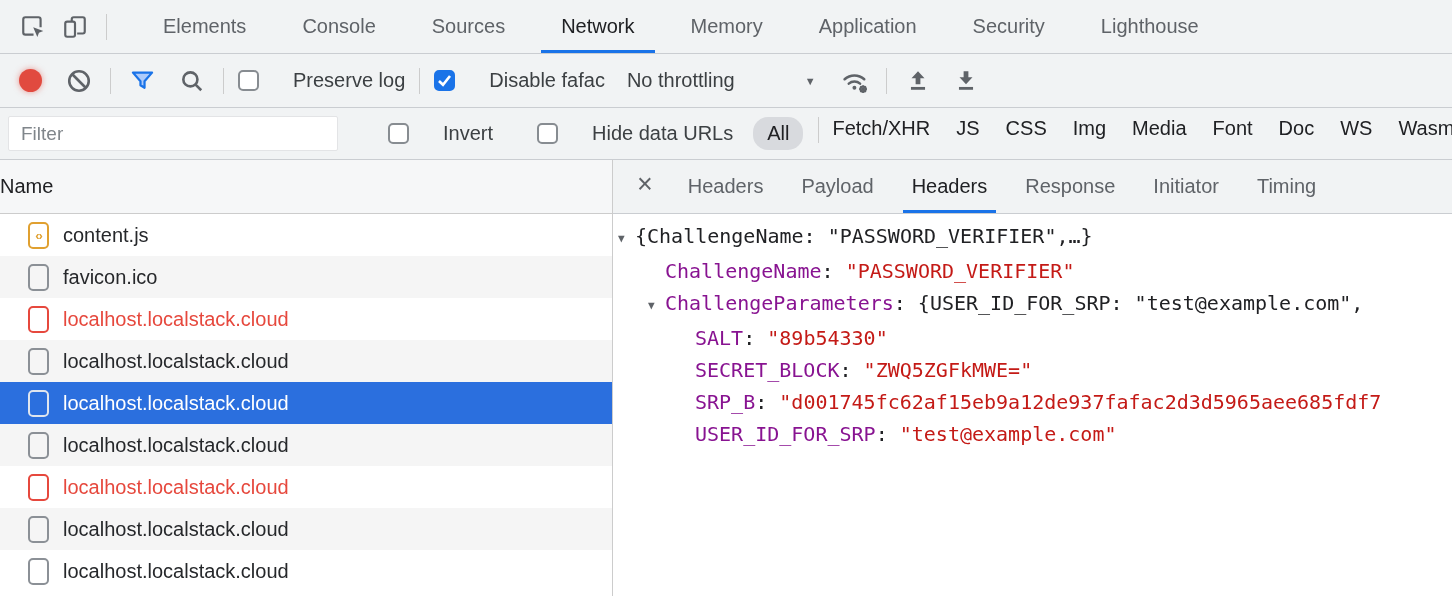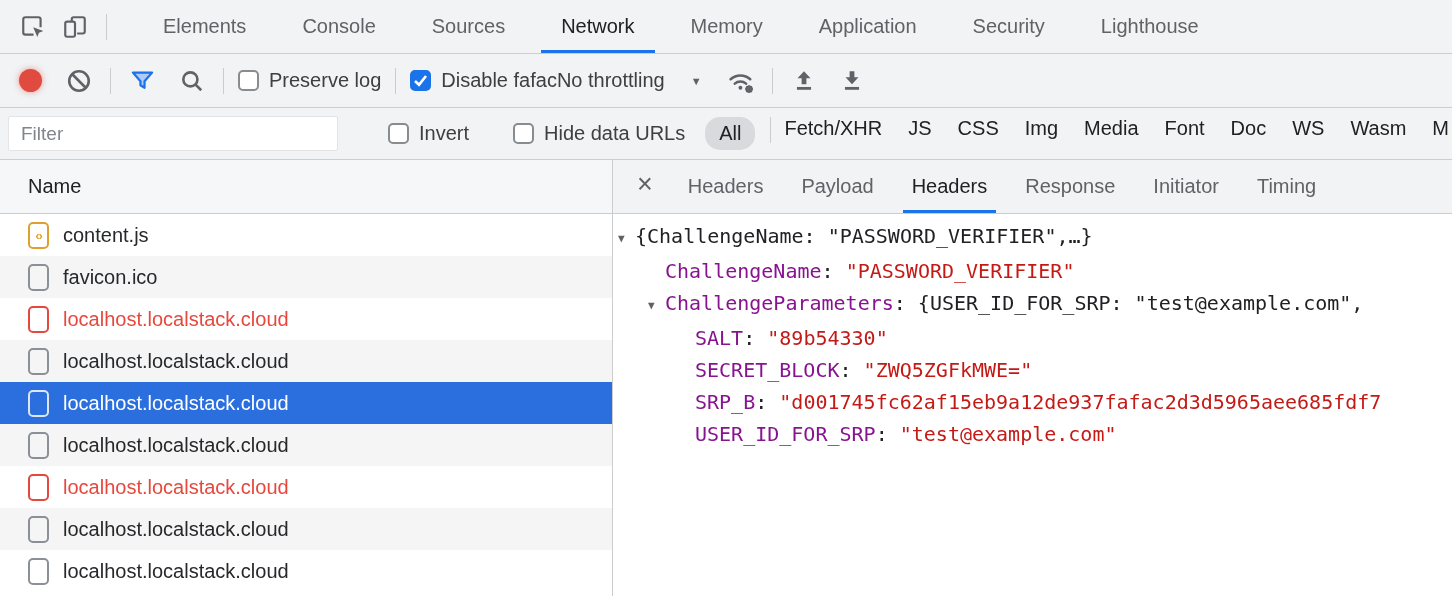--- a/index.html
+++ b/index.html
@@ -17,41 +17,41 @@
   .vsep { width:1px; height:26px; background:#ccc; margin:0 14px; flex:none; }
   .main-tabs { display:flex; height:100%; margin-left:14px; overflow:hidden; }
   .main-tab { display:flex; align-items:center; padding:0 28px; color:#5f6368; position:relative; white-space:nowrap; cursor:pointer; }
   .main-tab.active { color:#202124; }
   .main-tab.active::after { content:""; position:absolute; left:8px; right:8px; bottom:0; height:3px; background:#1a73e8; }
 
   
   .net-toolbar { height:54px; padding-left:19px; }
   .record-dot { width:23px; height:23px; border-radius:50%; background:#e14a3f; box-shadow:0 0 6px rgba(225,74,63,.55); flex:none; cursor:pointer; }
   .mleft { margin-left:20px; }
-  .cbgroup { display:flex; align-items:center; color:#3c4043; cursor:pointer; white-space:nowrap; }
+  .cbgroup { display:flex; align-items:center; color:#3c4043; cursor:pointer; white-space:nowrap;gap:24px; }
   .cb { width:21px; height:21px; border:2px solid #878c91; border-radius:5px; background:#fff; margin-right:10px; flex:none; display:flex; align-items:center; justify-content:center; }
   .cb.checked { background:#1a73e8; border-color:#1a73e8; }
-  .throttle { display:flex; align-items:center; cursor:pointer; white-space:nowrap; }
+  .throttle { display:flex; align-items:center; margin-left:22px; cursor:pointer; white-space:nowrap;gap:44px; }
   .throttle .caret { font-size:11px; color:#5f6368; margin-left:26px; }
 
   
   .filter-bar { height:52px; padding-left:8px; }
   .filter-input { width:330px; height:35px; border:1px solid #e3e4e6; border-radius:2px; padding:0 12px; font:19px "Liberation Sans", sans-serif; color:#202124; background:#fff; outline:none; flex:none; }
   .filter-input::placeholder { color:#80868b; }
   .fgap { margin-left:50px; }
   .fgap2 { margin-left:44px; }
   .chips { display:flex; align-items:flex-start; margin-left:20px; white-space:nowrap; color:#202124; overflow:hidden; }
   .chip { cursor:pointer; margin-right:26px; }
   .chip.active { background:#d8dade; border-radius:15px; padding:5px 14px; margin-right:2px; }
   .chips .vsep { margin:0 13px 0 13px; }
 
   
   .split { display:flex; height:436px; }
   .requests { width:613px; flex:none; border-right:1px solid #ccc; display:flex; flex-direction:column; overflow:hidden; background:#fff; }
-  .name-header { height:54px; flex:none; background:#f6f7f8; border-bottom:1px solid #ccc; display:flex; align-items:center; padding-left:28px; color:#202124; }
+  .name-header { height:54px; flex:none; background:#f6f7f8; border-bottom:1px solid #ccc; display:flex; align-items:center; color:#202124; }
   .rows { flex:1; overflow:hidden; }
   .net-row { height:42px; display:flex; align-items:center; padding-left:28px; background:#fff; color:#26282b; cursor:pointer; white-space:nowrap; }
   .net-row.stripe { background:#f5f5f5; }
   .net-row.error { color:#e6483d; }
   .net-row.selected { background:#2b6fde; color:#fff; }
   .file-icon { width:21px; height:27px; border:2px solid #8b9096; border-radius:5px; flex:none; margin-right:14px; display:flex; align-items:center; justify-content:center; font-size:13px; font-weight:bold; letter-spacing:-1px; color:#e0a030; }
   .net-row.error .file-icon { border-color:#e6483d; }
   .net-row.selected .file-icon { border-color:#dfe5ee; }
   .file-icon.script { border-color:#e0a030; }
 

